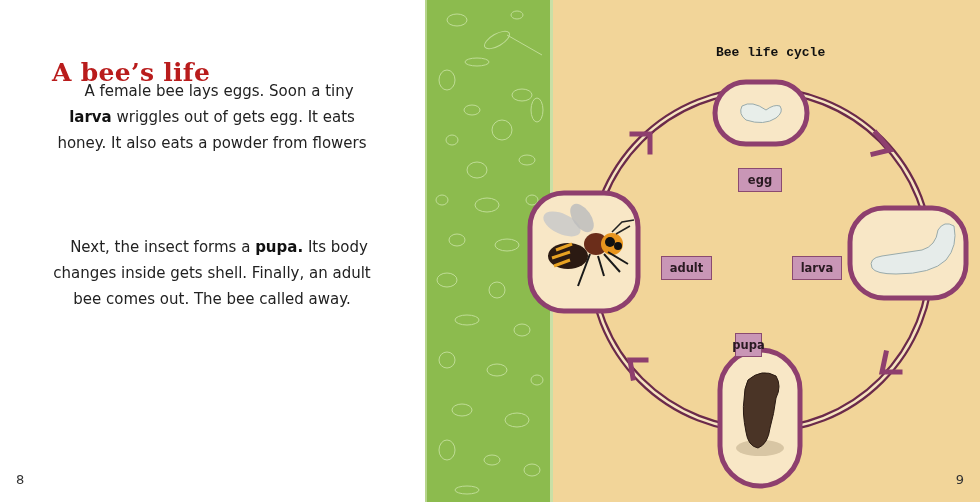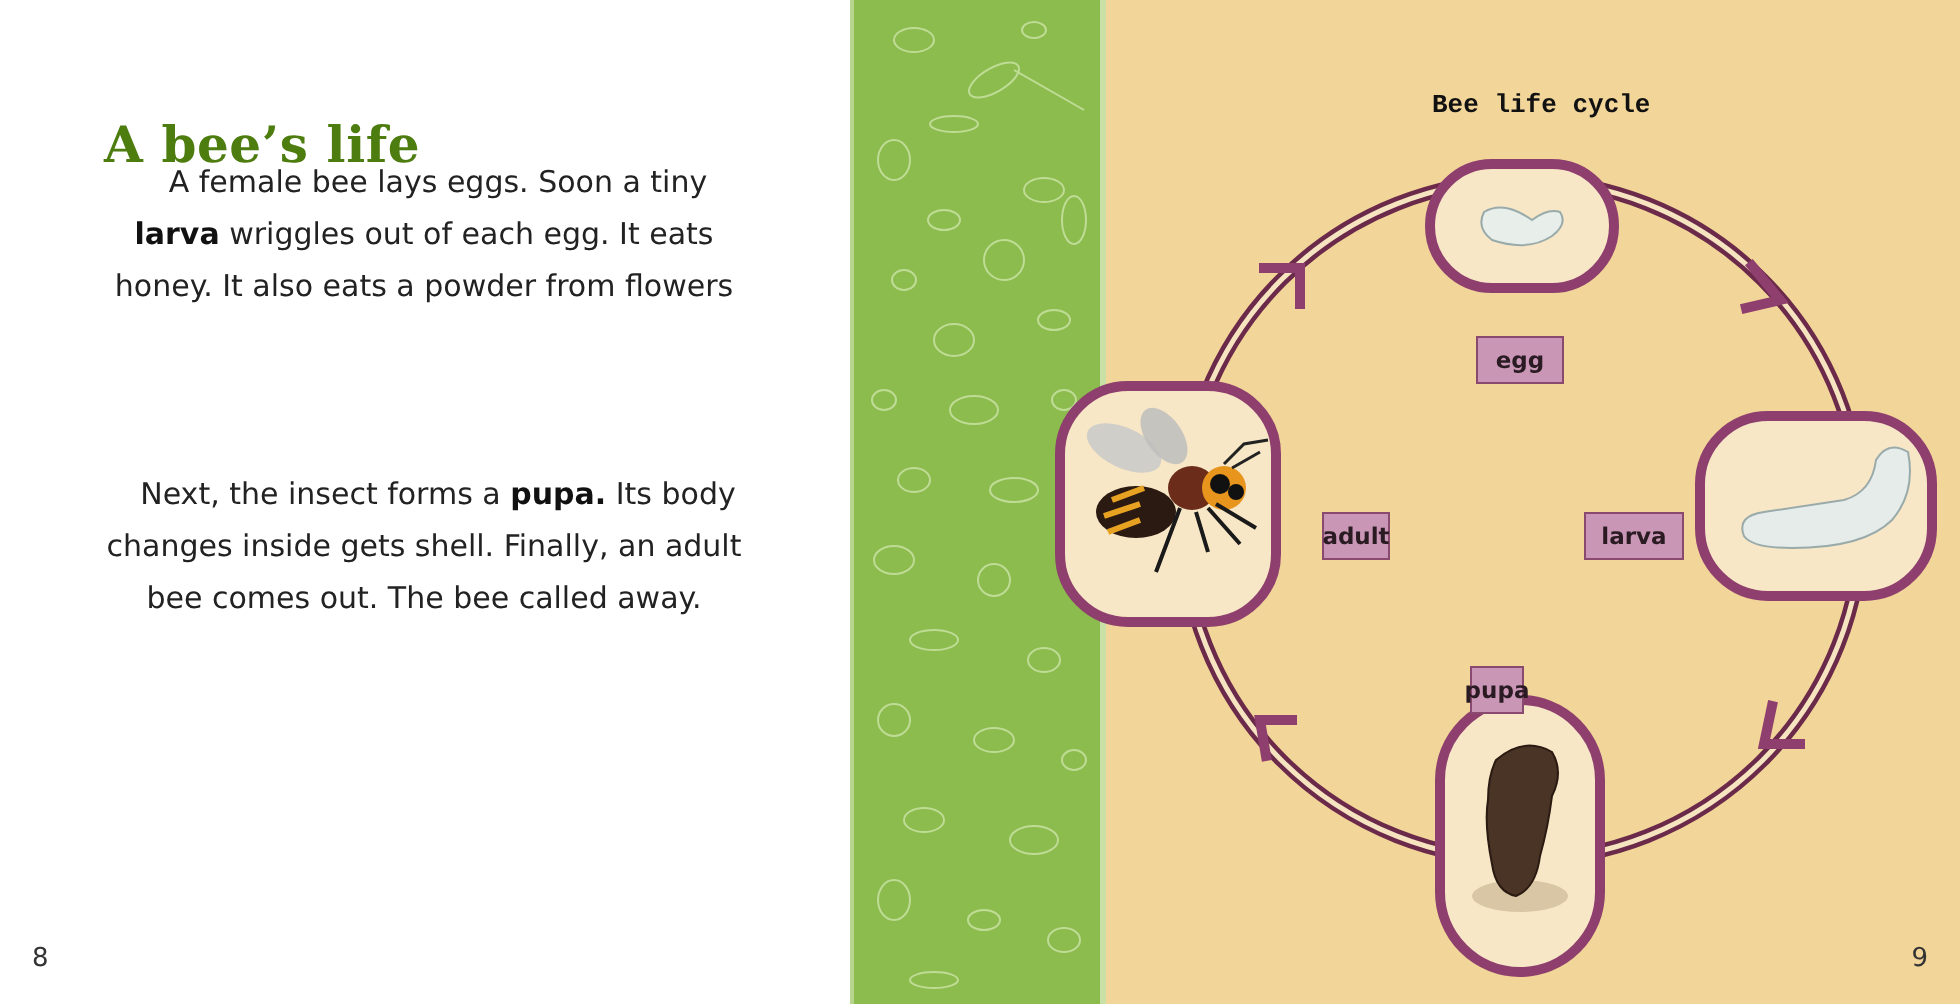--- a/index.html
+++ b/index.html
@@ -5,21 +5,21 @@
   * { box-sizing: border-box; margin: 0; padding: 0; }
   html, body { width: 980px; height: 502px; overflow: hidden; background: #ffffff; }
   body { position: relative; font-family: "DejaVu Sans", sans-serif; }
 
   .page-left {
     position: absolute; left: 0; top: 0; width: 425px; height: 502px; background: #ffffff;
   }
   .title {
     position: absolute; left: 52px; top: 58px;
     font-family: "DejaVu Serif", serif; font-weight: bold; font-size: 25px;
-    color: #4d7c0f; letter-spacing: 0.3px;
+    color: #b91c1c; letter-spacing: 0.3px;
   }
   .para {
     position: absolute; left: 52px; width: 320px;
     font-family: "DejaVu Sans", sans-serif; font-size: 15px; line-height: 26px; color: #222; text-align: center;
   }
   .para .indent { display: inline-block; width: 14px; }
   .para b { font-weight: bold; color: #111; }
   .p1 { top: 78px; }
   .p2 { top: 234px; }
   .page-num {
@@ -48,21 +48,21 @@
   svg.layer { position: absolute; left: 0; top: 0; }
 </style>
 </head>
 <body>
 
 <div class="page-left">
   <div class="title">A bee’s life</div>
 
   <div class="para p1">
     <div><span class="indent"></span><span>A female bee lays eggs. Soon a tiny</span></div>
-    <div><b>larva</b><span> wriggles out of each egg. It eats</span></div>
+    <div><b>larva</b><span> wriggles out of gets egg. It eats</span></div>
     <div>honey. It also eats a powder from flowers</div>
   </div>
 
   <div class="para p2">
     <div><span class="indent"></span><span>Next, the insect forms a </span><b>pupa.</b><span> Its body</span></div>
     <div>changes inside gets shell. Finally, an adult</div>
     <div>bee comes out. The bee called away.</div>
   </div>
 
   <div class="page-num pn-left">8</div>
@@ -152,15 +152,15 @@
       <path d="M590 254 l-12 32 M598 256 l6 20 M604 254 l16 18 M608 252 l20 12" stroke="#1a1a1a" stroke-width="2" fill="none"></path>
     </g>
   </g>
 </svg>
 
 <div class="diagram-title">Bee life cycle</div>
 
 <div class="label-box" style="left:738px; top:152px; width:44px;">egg</div>
 <div class="label-box" style="left:792px; top:240px; width:50px;">larva</div>
 <div class="label-box" style="left:735px; top:317px; width:27px;">pupa</div>
-<div class="label-box" style="left:661px; top:240px; width:34px;">adult</div>
+<div class="label-box" style="left:661px; top:240px; width:51px;">adult</div>
 
 <div class="page-num pn-right">9</div>
 
 </body></html>

